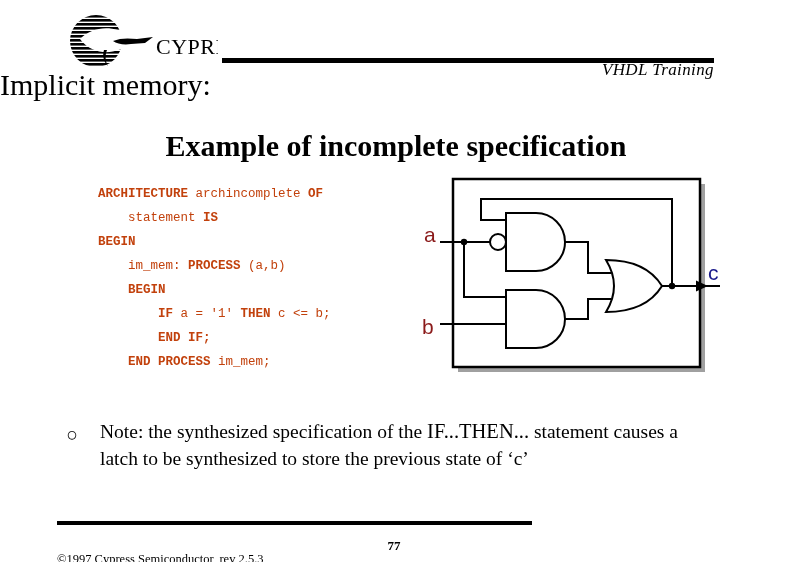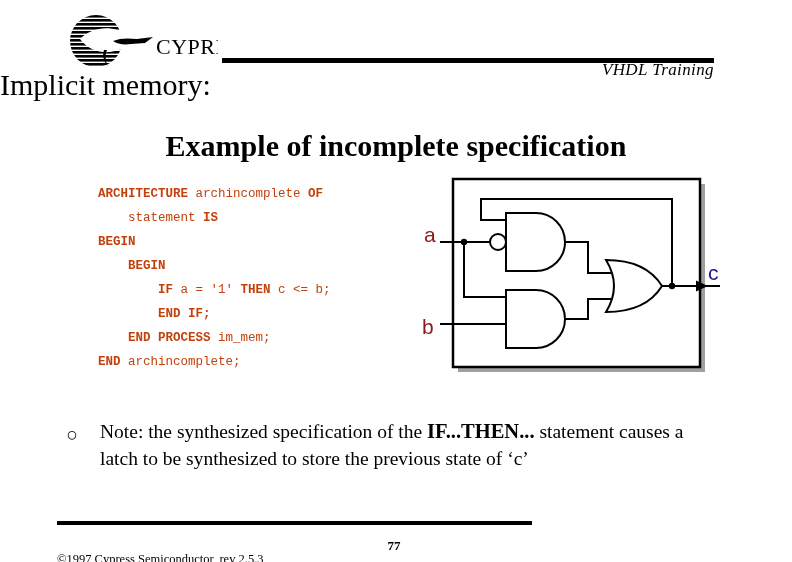--- a/index.html
+++ b/index.html
@@ -60,21 +60,21 @@
   
   .note{
     position:absolute;left:66px;top:418px;width:640px;
     font-size:19.5px;color:#000;line-height:27px;
   }
   .note-bullet{
     position:absolute;left:0;top:3px;width:18px;height:18px;
     font-family:"Liberation Sans",sans-serif;
   }
   .note-body{margin-left:34px;display:block;}
-  .sc{font-variant:small-caps;font-size:20.5px;font-weight:bold;}
+  .sc{font-variant:small-caps;font-size:20.5px;}
 
   
   .foot-rule{
     position:absolute;left:57px;top:521px;width:475px;height:4px;background:#000;
   }
   .foot-copy{
     position:absolute;left:57px;top:528px;
     font-size:12.5px;color:#000;white-space:nowrap;margin-top:24px;
   }
   .page-no{
@@ -131,25 +131,25 @@
   <div class="hdr-title">VHDL Training</div>
   <div class="hdr-rule"></div>
 
   <div class="title1">Implicit memory:</div>
   <div class="title2">Example of incomplete specification</div>
 
   <div class="code" id="code-block">
       <div class="ln"><b>ARCHITECTURE</b><span> archincomplete </span><b>OF</b></div>
       <div class="ln"><span>    statement </span><b>IS</b></div>
       <div class="ln"><b>BEGIN</b></div>
+      <div class="ln"><span>    im_mem: </span><b>PROCESS</b><span> (a,b)</span></div>
       <div class="ln"><span>    </span><b>BEGIN</b></div>
       <div class="ln"><span>        </span><b>IF</b><span> a = '1' </span><b>THEN</b><span> c &lt;= b;</span></div>
       <div class="ln"><span>        </span><b>END IF;</b></div>
       <div class="ln"><span>    </span><b>END PROCESS</b><span> im_mem;</span></div>
-      <div class="ln"><b>END</b><span> archincomplete;</span></div>
     </div>
 
   <div class="schem">
     <svg width="280" height="210" viewBox="0 0 280 210" aria-hidden="true">
 
       <rect x="18" y="12" width="247" height="188" fill="#a0a0a0"></rect>
 
       <rect x="13" y="7" width="247" height="188" fill="#ffffff" stroke="#000000" stroke-width="2.5"></rect>
 
       <g fill="none" stroke="#000000" stroke-width="2" stroke-linecap="square">

